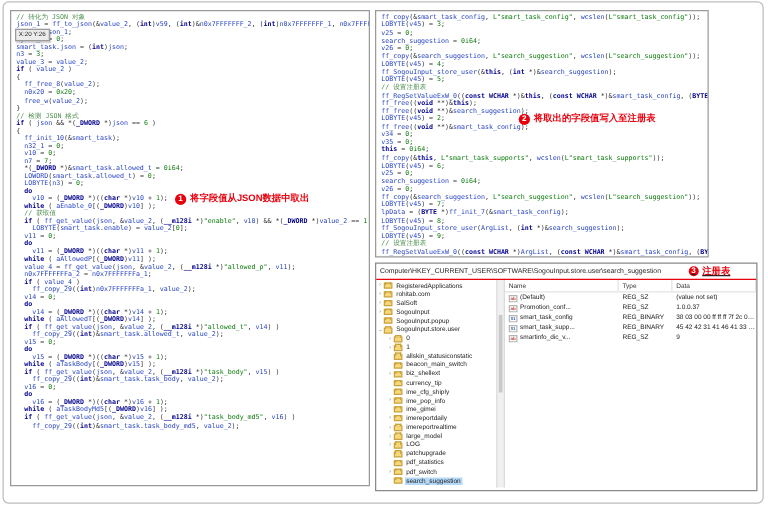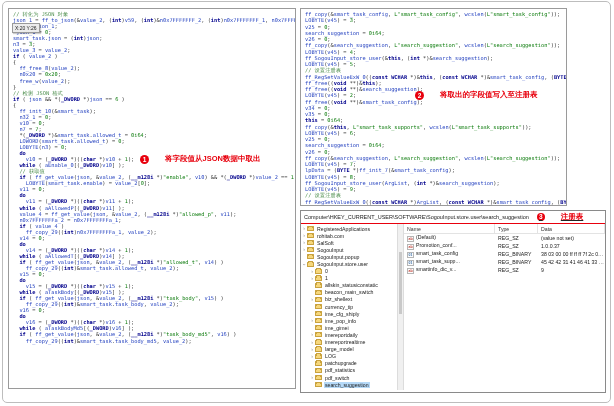--- a/index.html
+++ b/index.html
@@ -18,21 +18,21 @@
   .tk-k { color:#00008c; font-weight:bold; }
   .tk-i { color:#2744c0; }
   .tk-s, .tk-n { color:#0a7a0a; }
 
   
   .coords-tip { position:absolute; left:12px; top:23px; padding:1px 2px; background:#ececec;
                 border:1px solid #9a9a9a; font-size:5px; line-height:6px; color:#222; z-index:5;
                 font-family:"Liberation Sans",sans-serif; box-shadow:1px 1px 1px rgba(0,0,0,.2); }
 
   
-  .annot { position:absolute; display:flex; align-items:center; gap:16px; z-index:6; }
+  .annot { position:absolute; display:flex; align-items:center; gap:3px; z-index:6; }
   .annot .num { width:9px; height:9px; border-radius:50%; background:#e8000d; color:#fff;
                 font-size:6.5px; font-weight:bold; text-align:center; line-height:9px; flex:0 0 9px; }
   .annot .txt { color:#e8000d; font-weight:bold; font-size:7.5px; white-space:nowrap; }
   #annot-1 { left:128px; top:154px;padding-left:12px; }
   #annot-2 { left:415px; top:90px; }
 
   
   #registry { position:absolute; left:300px; top:210px; width:306px; height:183px;
               border:1px solid #8a8a8a; background:#fff; font-size:5.2px; color:#222; }
   .reg-address { height:13px; display:flex; align-items:center; padding:0 3px;
@@ -172,21 +172,21 @@
 </div>
 
 <div id="annot-2" class="annot">
   <span class="num">2</span>
   <span class="txt">将取出的字段值写入至注册表</span>
 </div>
 
 <div id="registry">
   <div class="reg-address">
     <span class="addr">Computer\HKEY_CURRENT_USER\SOFTWARE\SogouInput.store.user\search_suggestion</span>
-    <span class="annot" style="position:static; margin-left:8px;text-decoration:underline;">
+    <span class="annot" style="position:static; margin-left:22px;text-decoration:underline;">
       <span class="num" style="width:8px;height:8px;line-height:8px;flex:0 0 8px;">3</span>
       <span class="txt">注册表</span>
     </span>
   </div>
   <div class="reg-body">
     <div class="reg-tree" id="reg-tree">
         <div class="tree-row lvl0">
           <span class="chev">›</span>
           <span class="folder"></span>
           <span class="tree-label">RegisteredApplications</span>

